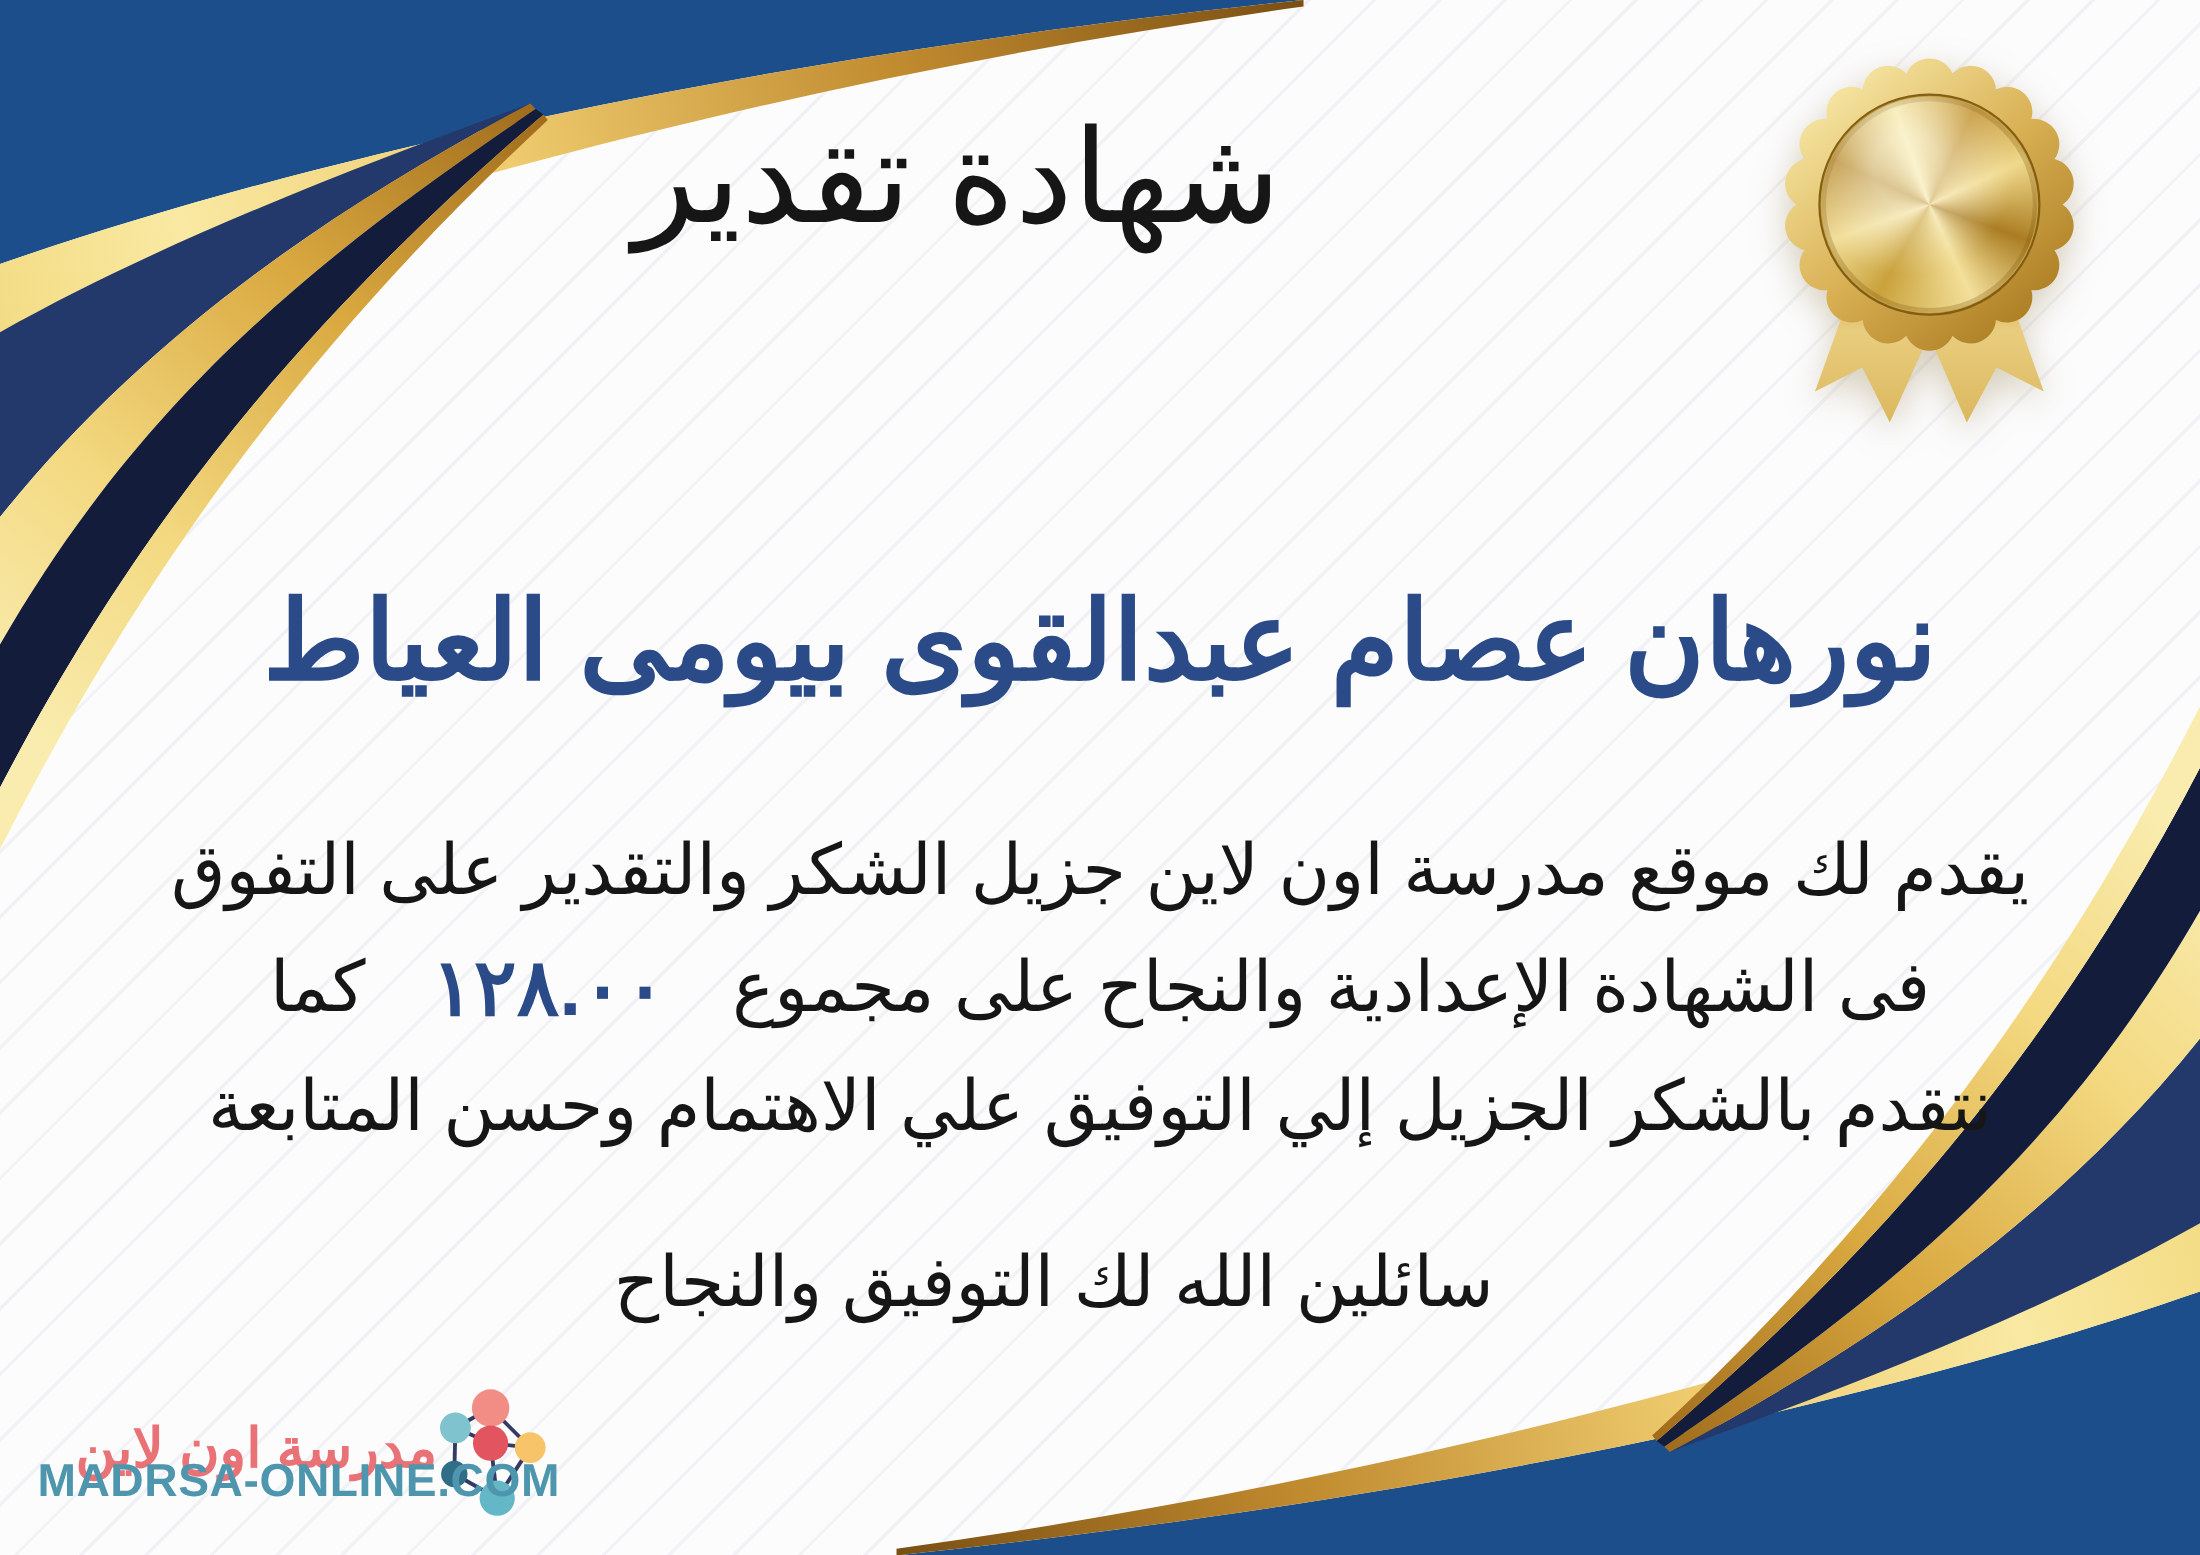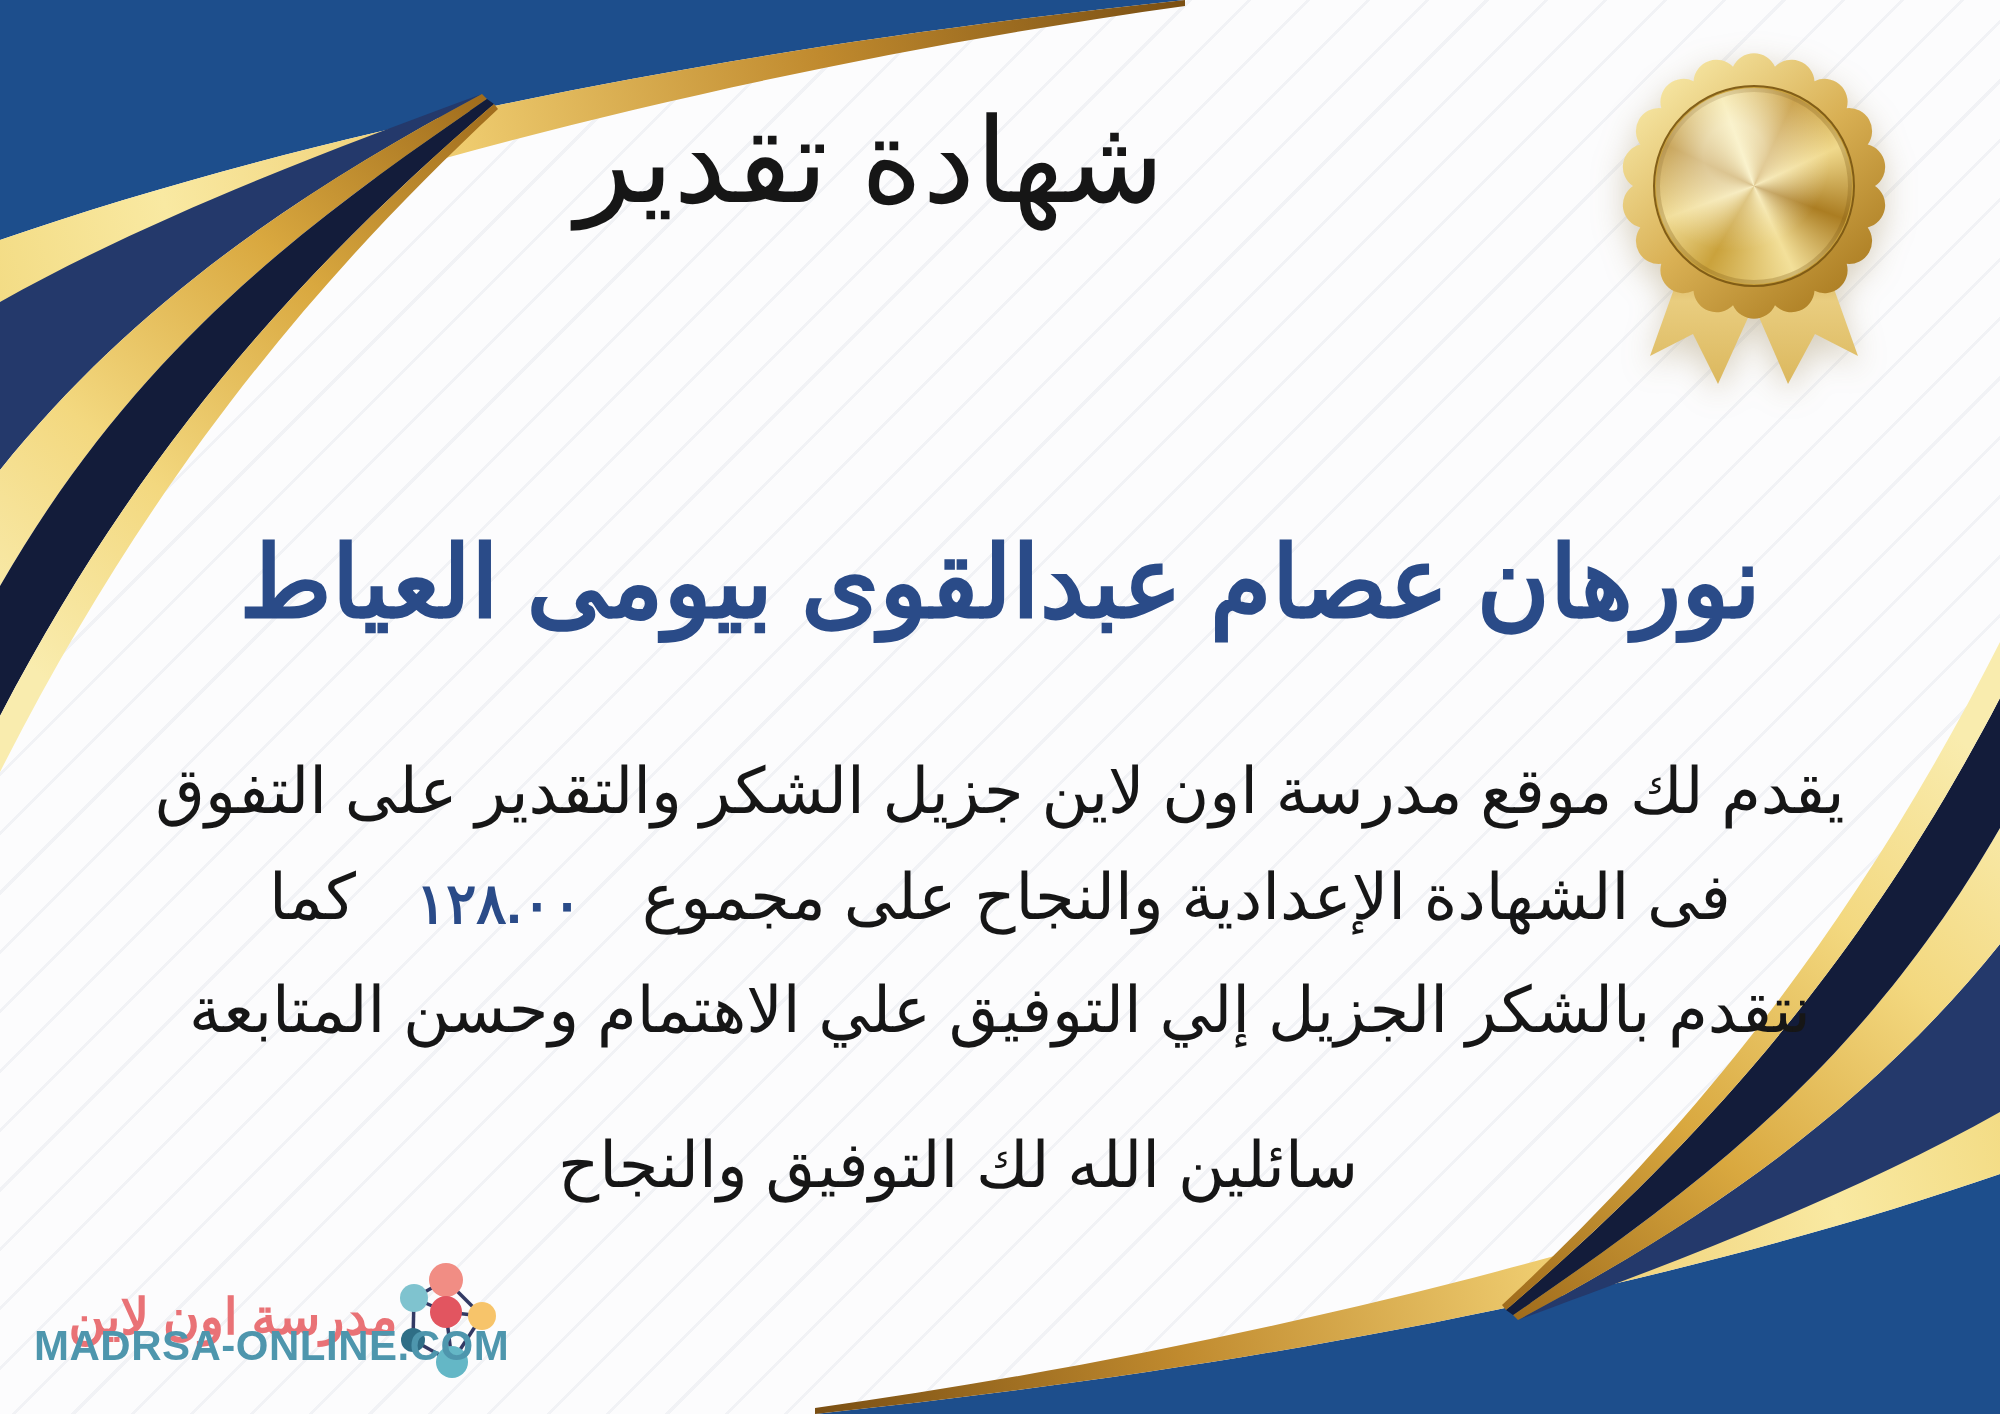--- a/index.html
+++ b/index.html
@@ -22,21 +22,21 @@
   }
   .student-name{
     position:absolute;top:492px;left:0;width:100%;
     text-align:center;font-size:100px;font-weight:bold;color:#2a4b88;margin-top:32px;
   }
   .body-block{
     position:absolute;top:738px;left:0;width:100%;
     text-align:center;font-size:64px;color:#161616;line-height:106px;
   }
   .score{
-    font-size:56px;font-weight:bold;color:#2a4b88;margin:0 60px;
+    font-size:72px;font-weight:bold;color:#2a4b88;margin:0 60px;
     vertical-align:-4px;
   }
   .closing{
     position:absolute;top:1128px;left:0;width:100%;
     text-align:center;transform:translateX(-42px);
     font-size:64px;color:#161616;
   }
 
   
   .medal{

